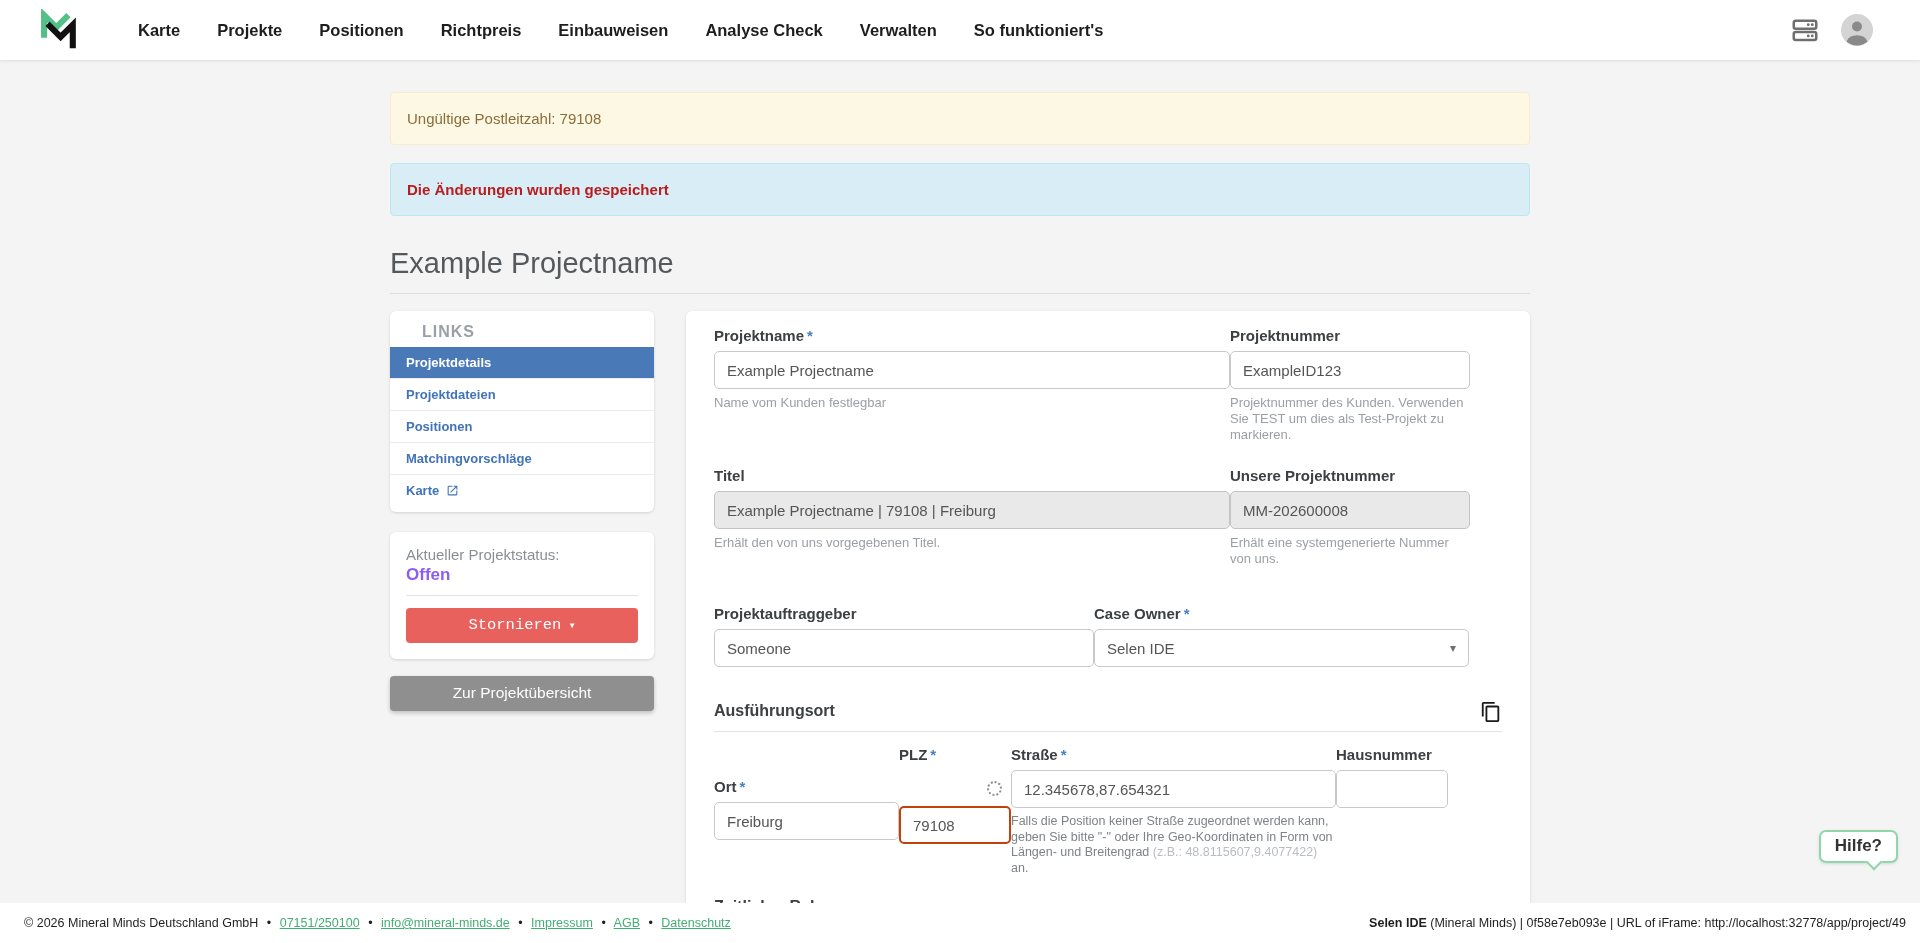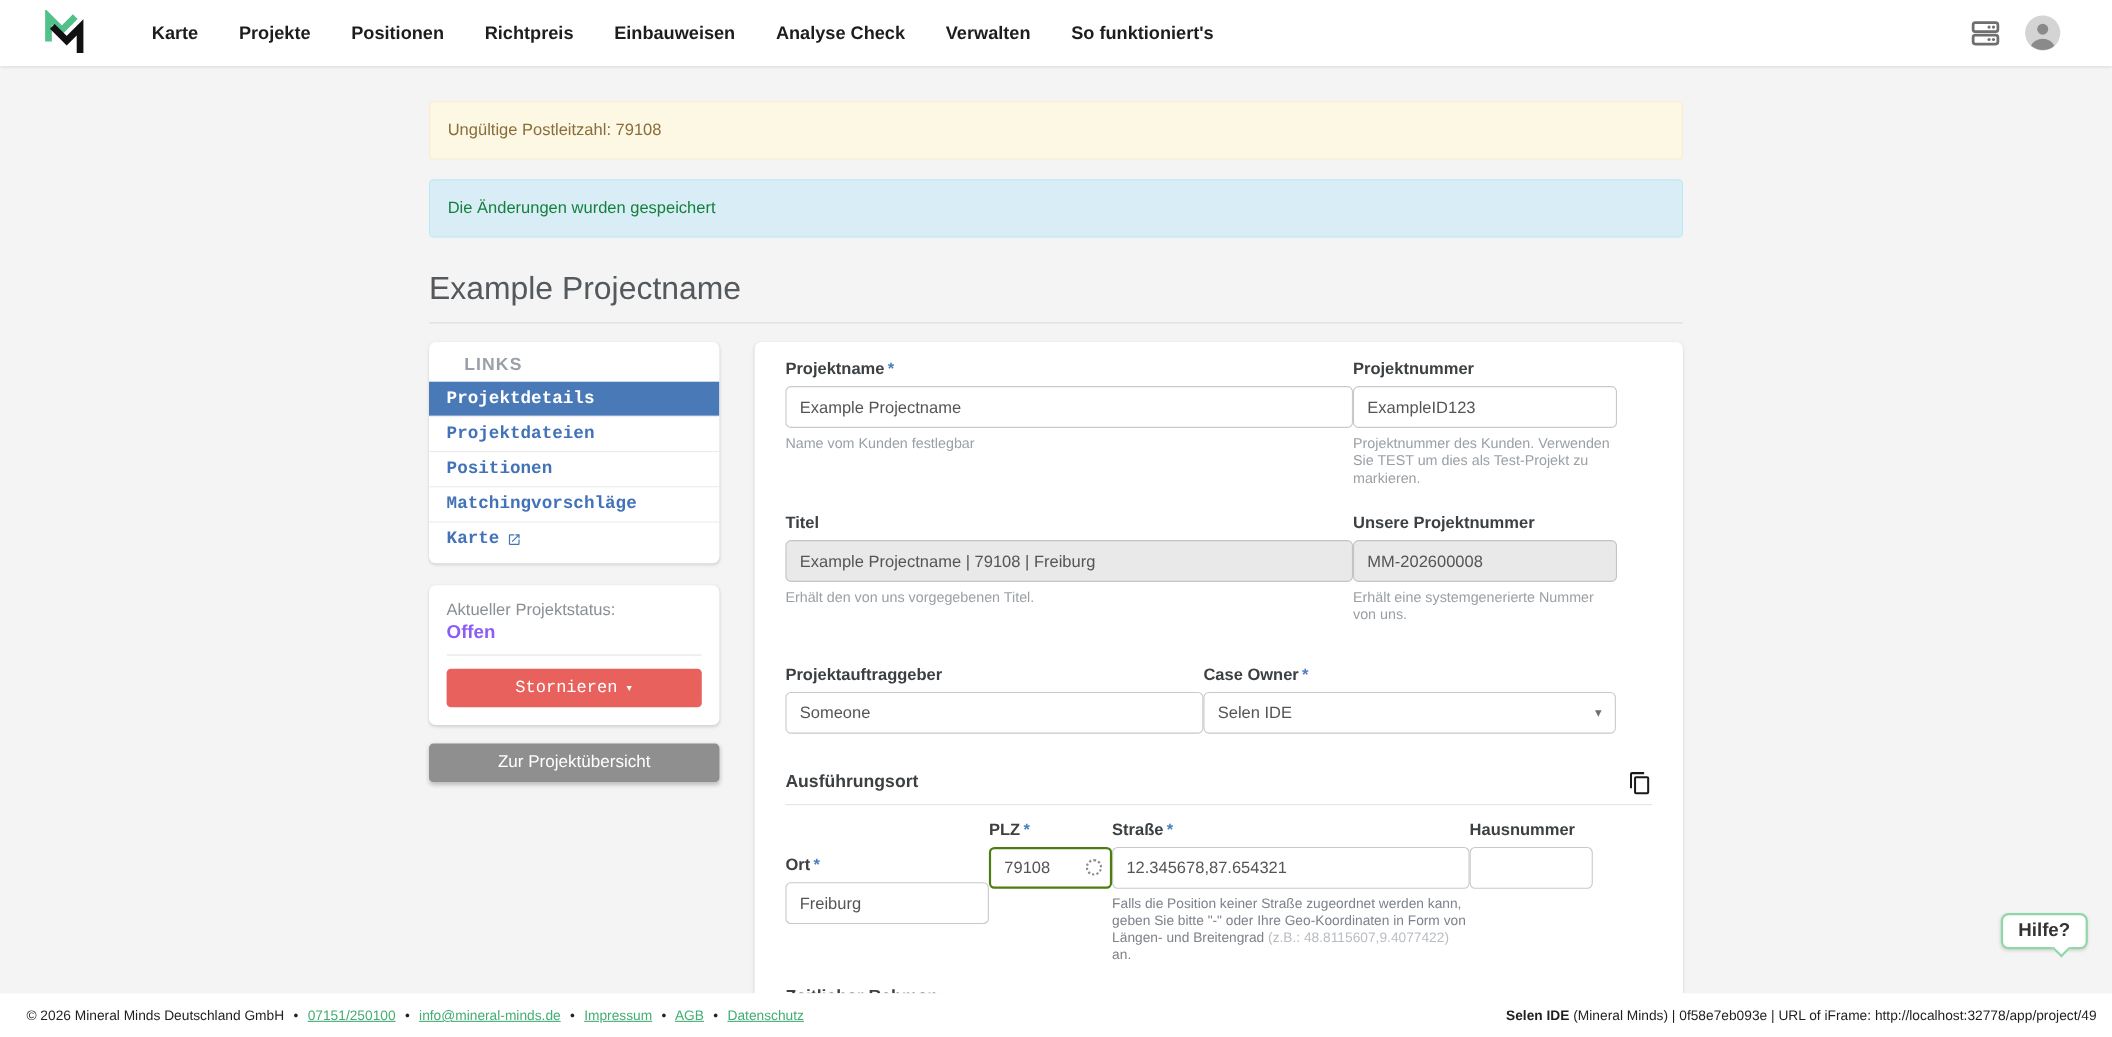--- a/index.html
+++ b/index.html
@@ -16,33 +16,33 @@
   nav a { font-size:16.5px; font-weight:600; color:#1d1d1d; text-decoration:none; cursor:pointer; white-space:nowrap; }
   .header-right { margin-left:auto; display:flex; align-items:center; gap:20px; }
   .hicon { cursor:pointer; display:flex; align-items:center; }
 
   
   .scroll-area { position:absolute; top:60px; left:0; right:0; height:843px; overflow:hidden; }
   .container { width:1140px; margin:0 auto; padding-top:32px; }
 
   .alert { border-radius:4px; padding:17px 16px; font-size:15px; margin-bottom:18px; }
   .alert.warning { background:#fcf8e3; border:1px solid #faebcc; color:#8a6d3b; }
-  .alert.info { background:#d9edf7; border:1px solid #bce8f1; color:#15803d; }
+  .alert.info { background:#d9edf7; border:1px solid #bce8f1; color:#b91c1c;font-weight:bold; }
 
   h1.page-title { margin-top:30px; font-size:29px; font-weight:400; color:#54595e; line-height:34px; }
   .title-rule { border:none; border-top:1px solid #dcdcdc; margin-top:13px; }
 
   .columns { display:flex; gap:32px; margin-top:17px; align-items:flex-start; }
   aside { width:264px; flex:0 0 264px; }
   .card { background:#fff; border-radius:6px; box-shadow:0 1px 3px rgba(0,0,0,.14); }
 
   
   .links-header { padding:12px 16px 6px; font-size:16px; letter-spacing:1px; color:#9aa0a6; font-weight:700;margin-left:16px; }
-  .side-item { display:flex; align-items:center; gap:7px; padding:6px 16px; font-size:16px; font-weight:600;
-    color:#4273b8; text-decoration:none; cursor:pointer; border-top:1px solid #ececec; line-height:19px;font-family:Liberation Mono, monospace; }
+  .side-item { display:flex; align-items:center; gap:7px; padding:6px 16px; font-size:13px; font-weight:600;
+    color:#4273b8; text-decoration:none; cursor:pointer; border-top:1px solid #ececec; line-height:19px; }
   .side-item.active { background:#4a79b8; color:#fff; border-top-color:#4a79b8; }
   .links-card { overflow:hidden; padding-bottom:6px; }
 
   
   .status-card { margin-top:20px; padding:14px 16px 16px; }
   .status-label { font-size:15px; color:#8a8f94; line-height:17px; }
   .status-value { font-size:17px; font-weight:700; color:#8b5cf6; line-height:20px; margin-top:2px; }
   .status-divider { border:none; border-top:1px solid #e4e4e4; margin:10px 0; }
   .btn-danger { width:100%; margin-top:2px; background:#e8615c; color:#fff; border:none; border-radius:4px;
     font-size:15.5px; font-family:Liberation Mono, monospace; padding:8px 0 9px; cursor:pointer; }
@@ -65,21 +65,21 @@
 
   .selectbox { display:flex; align-items:center; justify-content:space-between; cursor:pointer; }
   .selectbox .caret { color:#6f6f6f; font-size:12px; }
 
   .section-head { display:flex; align-items:flex-start; justify-content:space-between; margin-top:34px; }
   .section-head h2 { font-size:16px; font-weight:700; color:#3c4043; line-height:20px; }
   .copy-btn { cursor:pointer; display:flex; }
   .section-divider { border:none; border-top:1px solid #e4e4e4; margin-top:8px; }
 
   .plz-wrap { position:relative; }
-  .plz-wrap input { border:2px solid #4d7c0f; padding-right:32px; }
+  .plz-wrap input { border:2px solid #c2410c; padding-right:32px;margin-top:36px; }
   .spinner { position:absolute; right:9px; top:11px; width:15px; height:15px; border:2px dotted #8a8a8a;
     border-radius:50%; }
 
   .strasse-helper { font-size:12.5px; line-height:15.5px; color:#7d838a; margin-top:6px; }
   .strasse-helper .muted { color:#b9bdc2; }
 
   .zeit-head { font-size:16px; font-weight:700; color:#3c4043; margin-top:22px; }
 
   
   .help-bubble { position:absolute; right:22px; bottom:80px; background:#fff; border:2px solid #8fd6a8;

